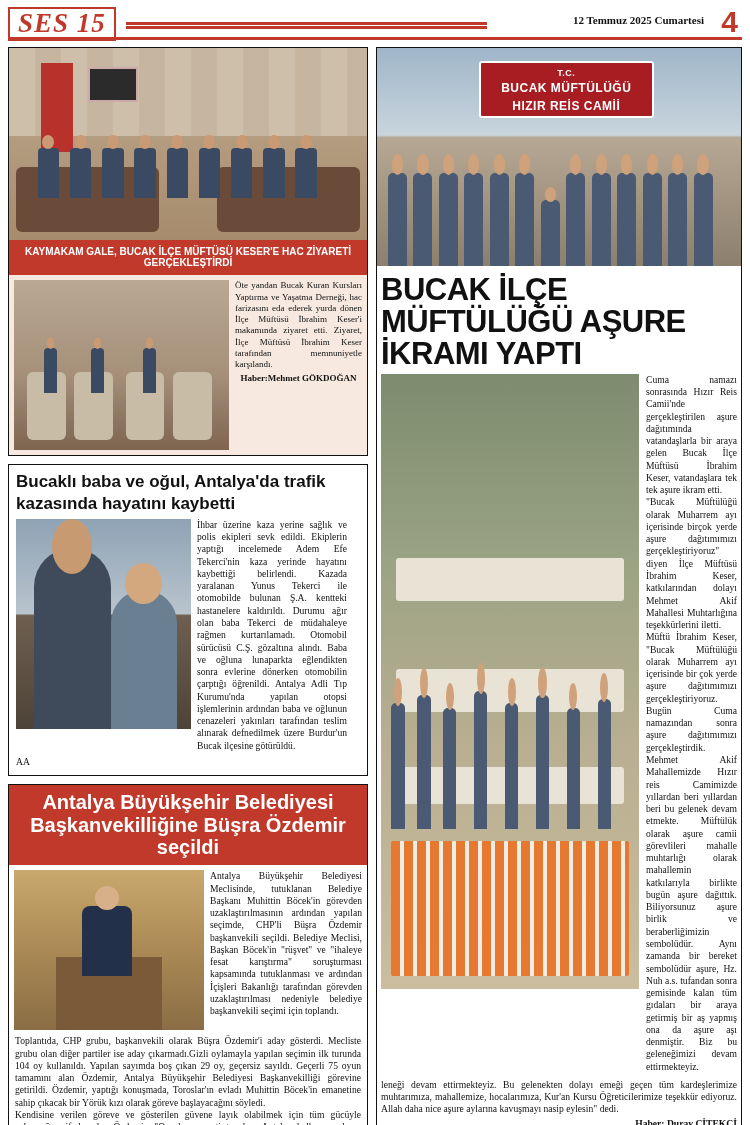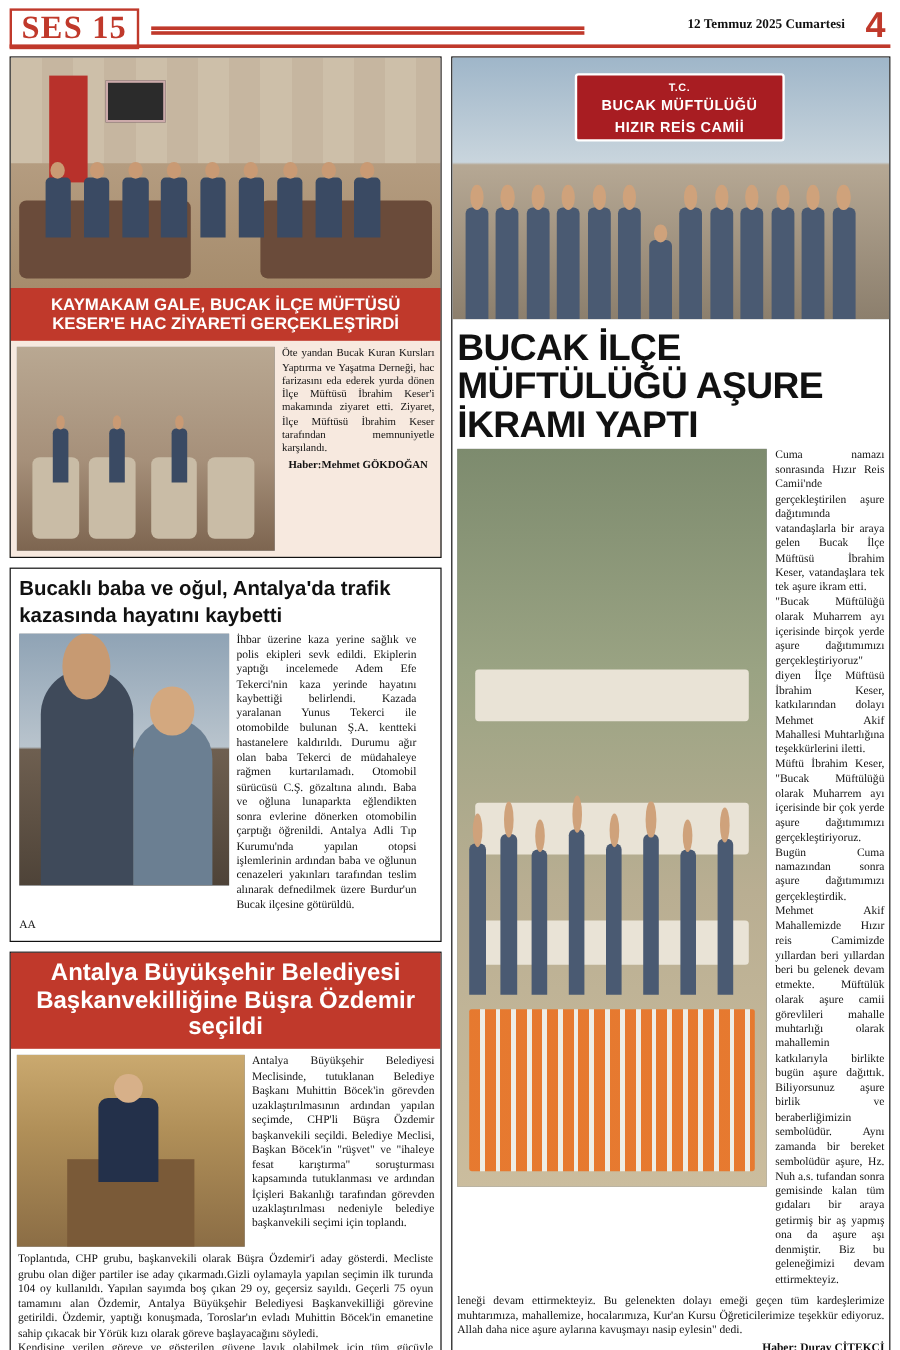--- a/index.html
+++ b/index.html
@@ -11,21 +11,21 @@
     color:#111;
     overflow:hidden;
   }
   .page { position:relative; width:750px; height:1125px; padding:6px 8px 0 8px; }
 
   
   .masthead { position:relative; height:34px; border-bottom:3px solid #c0392b; }
   .logo {
     display:inline-block;
     font-family:"Liberation Serif", serif;
-    font-weight:bold; 
+    font-weight:bold; font-style:italic;
     font-size:27px; letter-spacing:1px;
     color:#c0392b;
     border:2px solid #c0392b;
     padding:0 8px 2px 8px;
     line-height:28px;
     margin-top:1px;
   }
   .masthead-rule {
     position:absolute; left:118px; right:255px; top:16px;
     border-top:3px solid #c0392b; border-bottom:3px solid #c0392b; height:7px;
@@ -65,21 +65,21 @@
   .body-text {
     font-family:"Liberation Serif", serif;
     font-size:9.6px; line-height:1.28; text-align:justify; color:#111;
   }
 
   .caption-small { font-size:9px; line-height:1.25; }
 
   
   .tl-photo1 { height:192px; }
   .tl-red-title {
-    padding:6px 6px 7px 6px; font-size:14px;
+    padding:6px 6px 7px 6px; font-size:10px;
   }
   .tl-lower { display:flex; padding:5px; gap:6px; }
   .tl-photo2 { width:215px; height:170px; flex:none; }
   .tl-text { flex:1; }
 
   
   .a2 { padding:6px 20px 7px 7px; }
   .a2 h2 { margin:0 0 5px 0; font-size:17px; font-family:"Liberation Sans", sans-serif; font-weight:bold; line-height:1.25;}
   .a2-body { display:flex; gap:6px; }
   .a2-photo { width:175px; height:210px; flex:none; }

